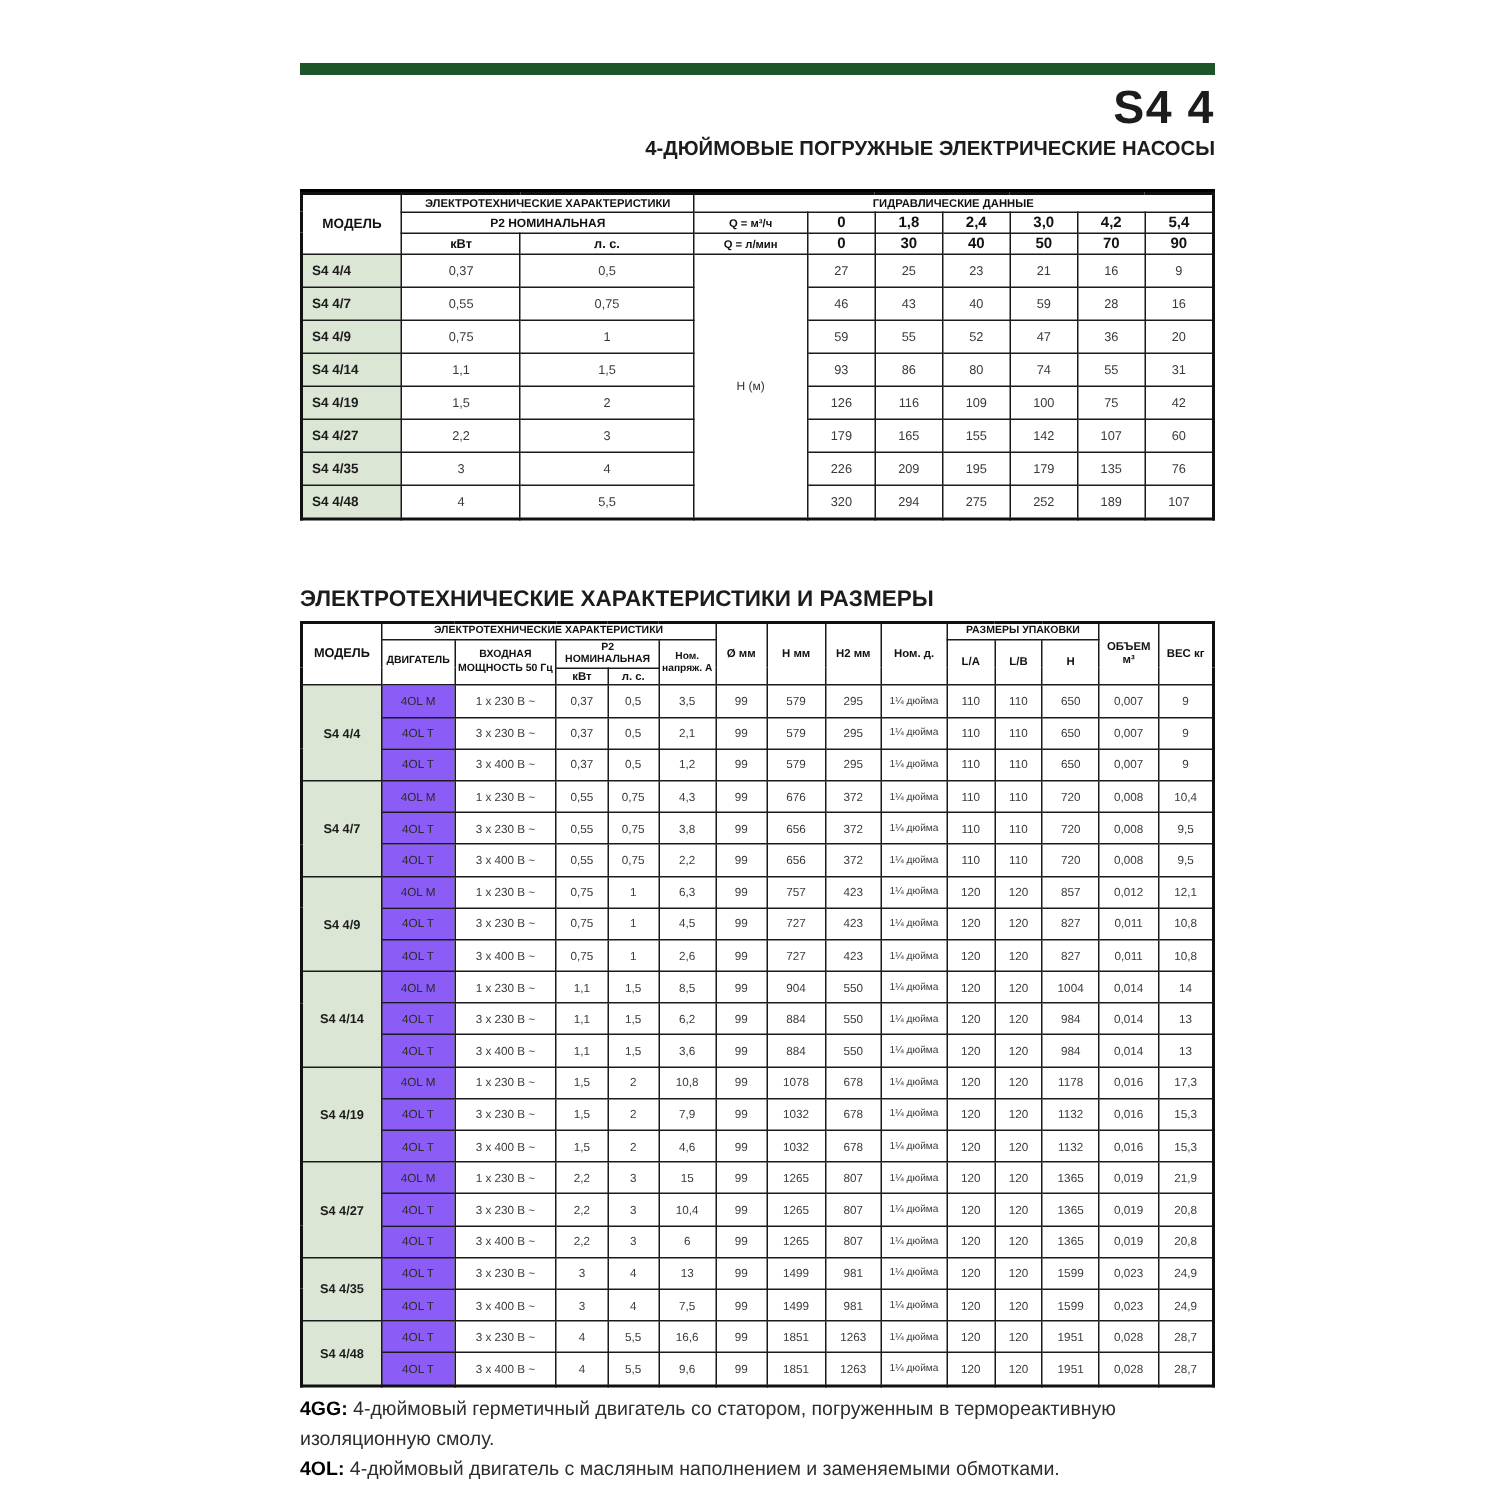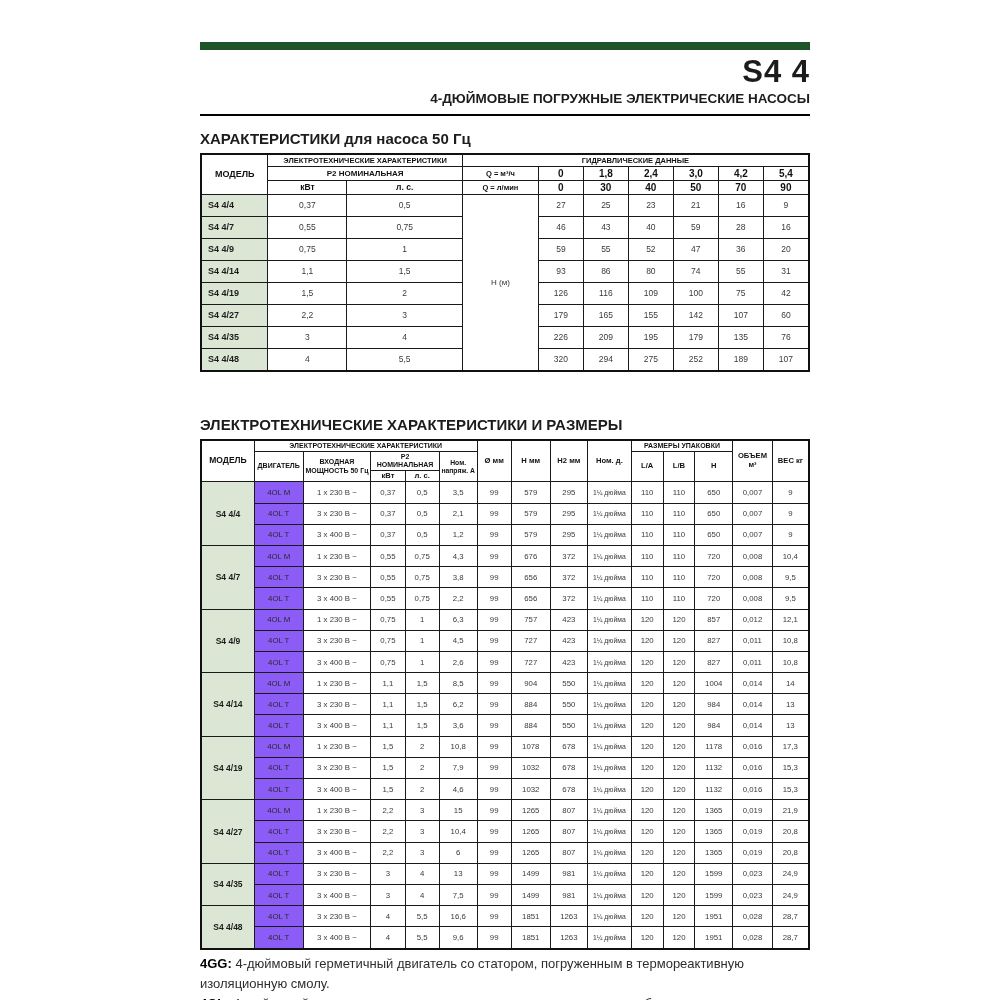--- a/index.html
+++ b/index.html
@@ -3,21 +3,21 @@
 <meta charset="utf-8">
 <style>
   html,body{margin:0;padding:0;background:#fff;}
   .page{width:1000px;height:1000px;background:#ffffff;position:relative;
         font-family:"Liberation Sans",sans-serif;color:#1c1c1c;overflow:hidden;}
   .content{position:absolute;left:200px;top:42px;width:610px;}
   .green-bar{height:8px;width:100%;}
   .brand-title{font-size:31px;font-weight:bold;text-align:right;line-height:1.05;
                margin-top:6px;letter-spacing:1px;}
   .brand-sub{font-size:13.5px;font-weight:bold;text-align:right;margin-top:2px;
-             padding-bottom:8px;border-bottom:2px solid #000;letter-spacing:0px;}
+             padding-bottom:20px;border-bottom:2px solid #000;letter-spacing:0px;}
   .section-heading{font-size:15px;font-weight:bold;margin:14px 0 6px 0;letter-spacing:0px;}
   .section-heading.second{margin-top:44px;}
   table{border-collapse:collapse;width:100%;table-layout:fixed;}
   table,th,td{border:1px solid #1a1a1a;}
   table{border:2px solid #111;}
   th{font-weight:bold;background:#fff;color:#111;padding:1px 1px;}
   td{color:#3a3a3a;padding:1px 1px;text-align:center;}
   
   .t1 th{font-size:8.5px;}
   .t1 td{font-size:8.5px;height:19px;}
@@ -38,21 +38,20 @@
 
 <div class="page">
   <div class="content">
 
     <div class="green-bar" style="background: rgb(30, 84, 41);"></div>
 
     <div class="brand-title">S4 4</div>
 
     <div class="brand-sub">4-ДЮЙМОВЫЕ ПОГРУЖНЫЕ ЭЛЕКТРИЧЕСКИЕ НАСОСЫ</div>
 
-    <div class="section-heading">ХАРАКТЕРИСТИКИ для насоса 50 Гц</div>
 
     <table class="t1">
       <colgroup>
         <col style="width:11%">
           <col style="width:13%">
           <col style="width:19%">
         <col style="width:12.5%">
         <col style="width:7.4%">
           <col style="width:7.4%">
           <col style="width:7.4%">

